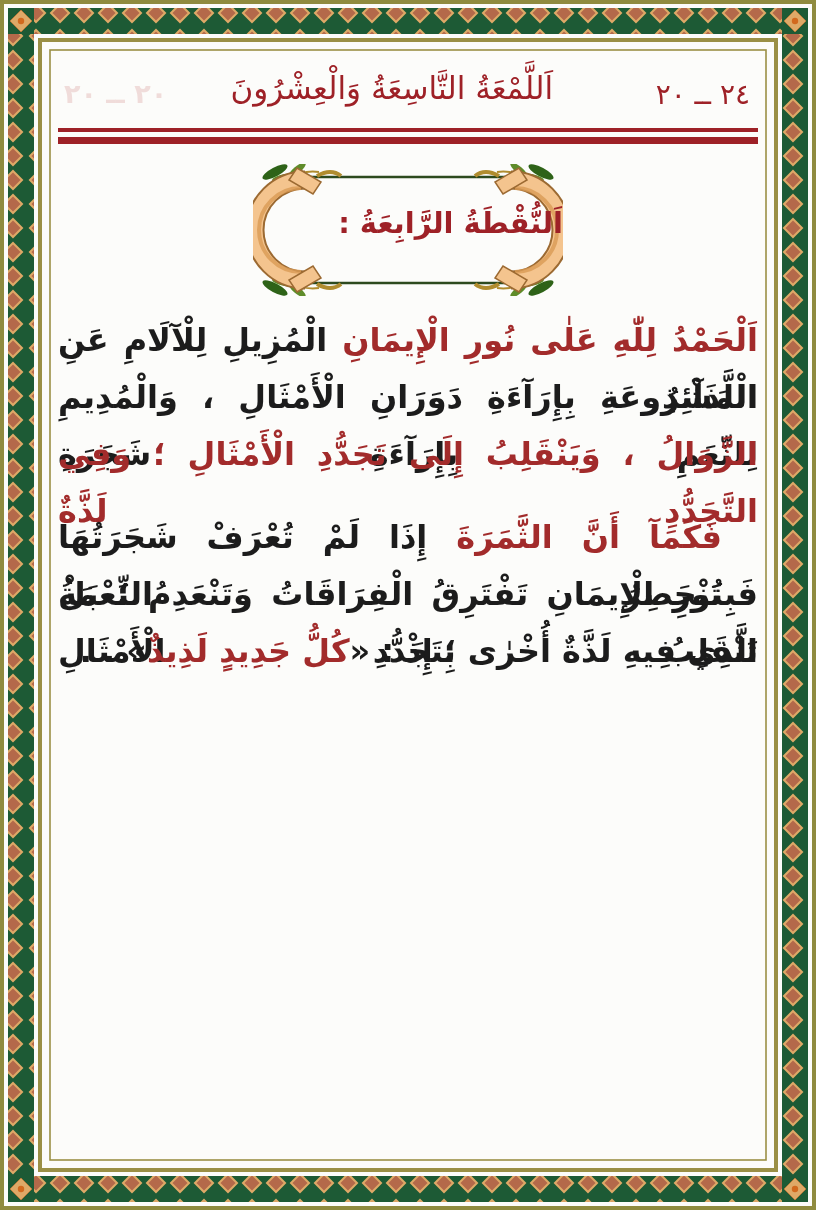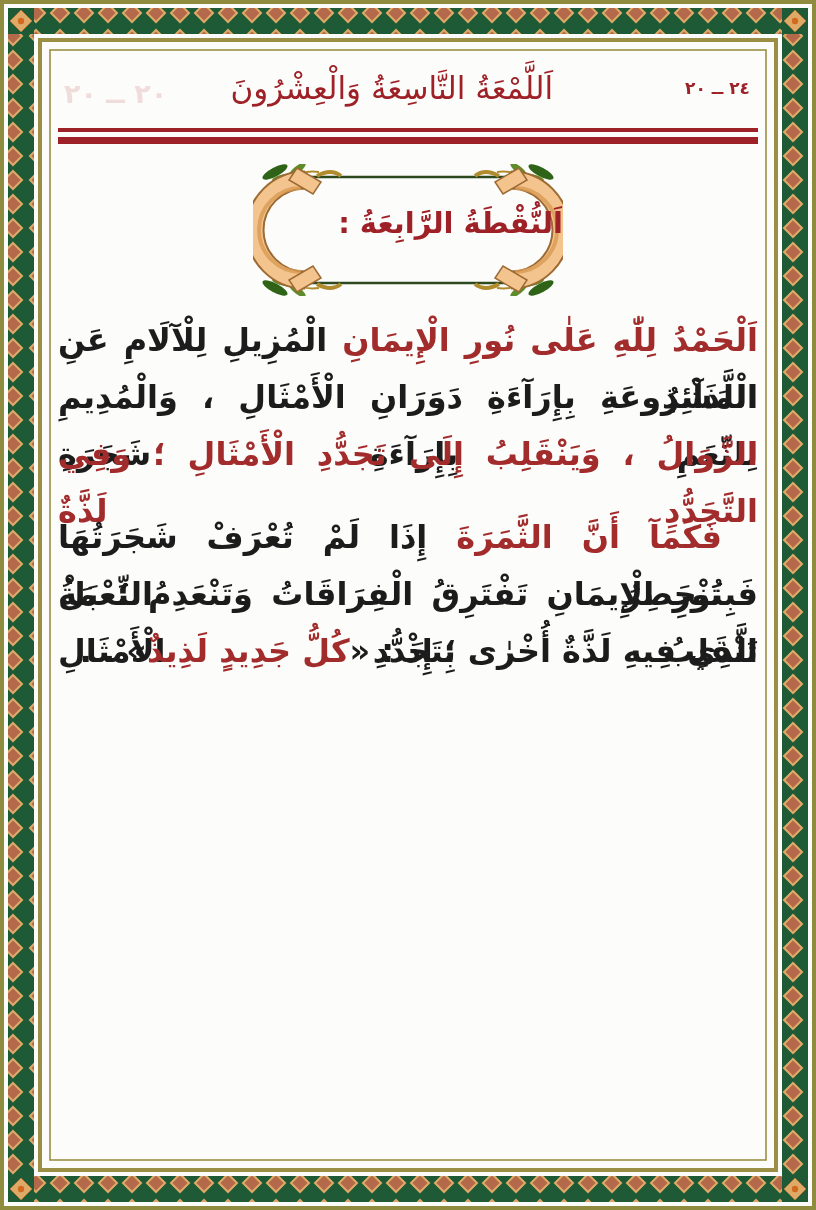--- a/index.html
+++ b/index.html
@@ -26,21 +26,21 @@
   .content{position:absolute;left:58px;right:58px;top:56px;bottom:58px;}
 
   .hdr{position:relative;height:72px;}
   .hdr .title{
     position:absolute;right:205px;top:14px;
     font-size:31px;font-weight:normal;color:var(--accent_red);
     letter-spacing:0;white-space:nowrap;
   }
   .hdr .pagenum{
     position:absolute;right:8px;top:22px;
-    font-size:17px;font-weight:bold;color:var(--accent_red);white-space:nowrap;
+    font-size:28px;font-weight:normal;color:var(--accent_red);white-space:nowrap;
   }
   .hdr .ghostnum{
     position:absolute;left:6px;top:22px;
     font-size:27px;font-weight:bold;color:var(--ghost_pink);white-space:nowrap;
   }
 
   .rule{margin-top:0;}
   .rule .r1{height:4px;background:var(--accent_red);}
   .rule .r2{height:5px;background:var(--paper);}
   .rule .r3{height:7px;background:var(--accent_red);}

